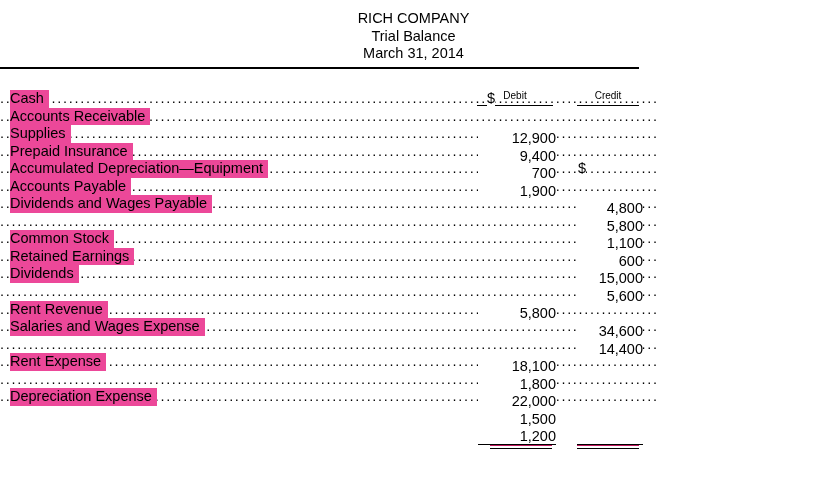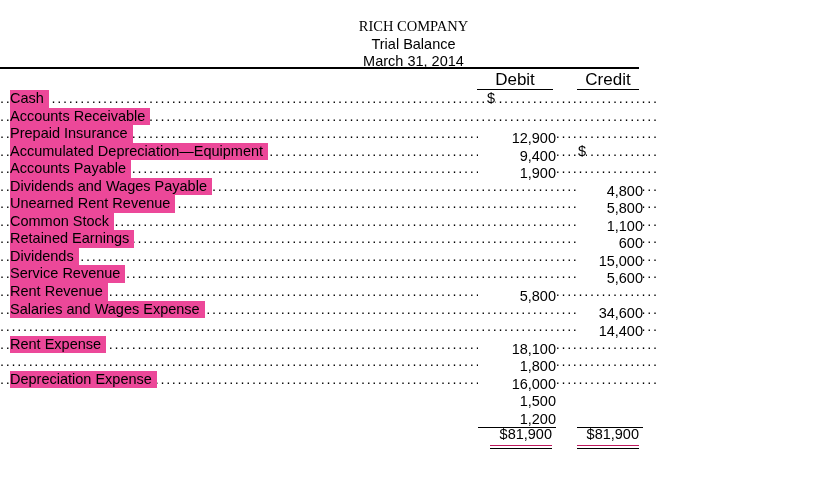--- a/index.html
+++ b/index.html
@@ -28,21 +28,21 @@
     top: 0px;
     left: 0px;
     width: 827px;
     text-align: center;
   }
   .title-line {
     font-size: 14.5px;
     line-height: 17.5px;
     white-space: pre;
   }
-  .title-line.company { padding-top: 18px; font-family: Liberation Serif, serif; }
+  .title-line.company { padding-top: 10px; }
 
   
   .head-rule {
     position: absolute;
     top: 67px;
     left: 0px;
     width: 639px;
     height: 0px;
     border-top: 2px solid #000;
     overflow: hidden;
@@ -51,22 +51,22 @@
   
   .col-headers {
     position: absolute;
     top: 71px;
     left: 0px;
     width: 639px;
     height: 18px;
   }
   .col-head {
     position: absolute;
-    top: 0px;
-    font-size: 17px;
+    top: 16px;
+    font-size: 10px;
     line-height: 17px;
     text-align: center;
     border-bottom: 1px solid #000;
     padding-bottom: 1px;
   }
   .col-head.debit  { left: 477px; width: 76px; }
   .col-head.credit { left: 577px; width: 62px; }
 
   
   .rows {
@@ -189,20 +189,26 @@
         <span class="amt credit"></span>
       </div>
       <div class="row">
         <span class="leader"></span>
         <span class="acct">Accounts Receivable</span>
         <span class="amt debit">9,400</span>
         <span class="amt credit"></span>
       </div>
       <div class="row">
         <span class="leader"></span>
+        <span class="acct">Supplies</span>
+        <span class="amt debit">700</span>
+        <span class="amt credit"></span>
+      </div>
+      <div class="row">
+        <span class="leader"></span>
         <span class="acct">Prepaid Insurance</span>
         <span class="amt debit">1,900</span>
         <span class="amt credit"></span>
       </div>
       <div class="row">
         <span class="leader"></span>
         <span class="acct">Accumulated Depreciation—Equipment</span>
         <span class="cur credit">$</span>
         <span class="amt debit"></span>
         <span class="amt credit">4,800</span>
@@ -214,21 +220,20 @@
         <span class="amt credit">5,800</span>
       </div>
       <div class="row">
         <span class="leader"></span>
         <span class="acct">Dividends and Wages Payable</span>
         <span class="amt debit"></span>
         <span class="amt credit">1,100</span>
       </div>
       <div class="row">
         <span class="leader"></span>
-        <span class="acct">Unearned Rent Revenue</span>
         <span class="amt debit"></span>
         <span class="amt credit">600</span>
       </div>
       <div class="row">
         <span class="leader"></span>
         <span class="acct">Common Stock</span>
         <span class="amt debit"></span>
         <span class="amt credit">15,000</span>
       </div>
       <div class="row">
@@ -238,21 +243,20 @@
         <span class="amt credit">5,600</span>
       </div>
       <div class="row">
         <span class="leader"></span>
         <span class="acct">Dividends</span>
         <span class="amt debit">5,800</span>
         <span class="amt credit"></span>
       </div>
       <div class="row">
         <span class="leader"></span>
-        <span class="acct">Service Revenue</span>
         <span class="amt debit"></span>
         <span class="amt credit">34,600</span>
       </div>
       <div class="row">
         <span class="leader"></span>
         <span class="acct">Rent Revenue</span>
         <span class="amt debit"></span>
         <span class="amt credit">14,400</span>
       </div>
       <div class="row">
@@ -262,21 +266,21 @@
         <span class="amt credit"></span>
       </div>
       <div class="row">
         <span class="leader"></span>
         <span class="amt debit">1,800</span>
         <span class="amt credit"></span>
       </div>
       <div class="row">
         <span class="leader"></span>
         <span class="acct">Rent Expense</span>
-        <span class="amt debit">16,000</span>
+        <span class="amt debit">22,000</span>
         <span class="amt credit"></span>
       </div>
       <div class="row">
         <span class="leader"></span>
         <span class="amt debit">1,500</span>
         <span class="amt credit"></span>
       </div>
       <div class="row">
         <span class="leader"></span>
         <span class="acct">Depreciation Expense</span>

